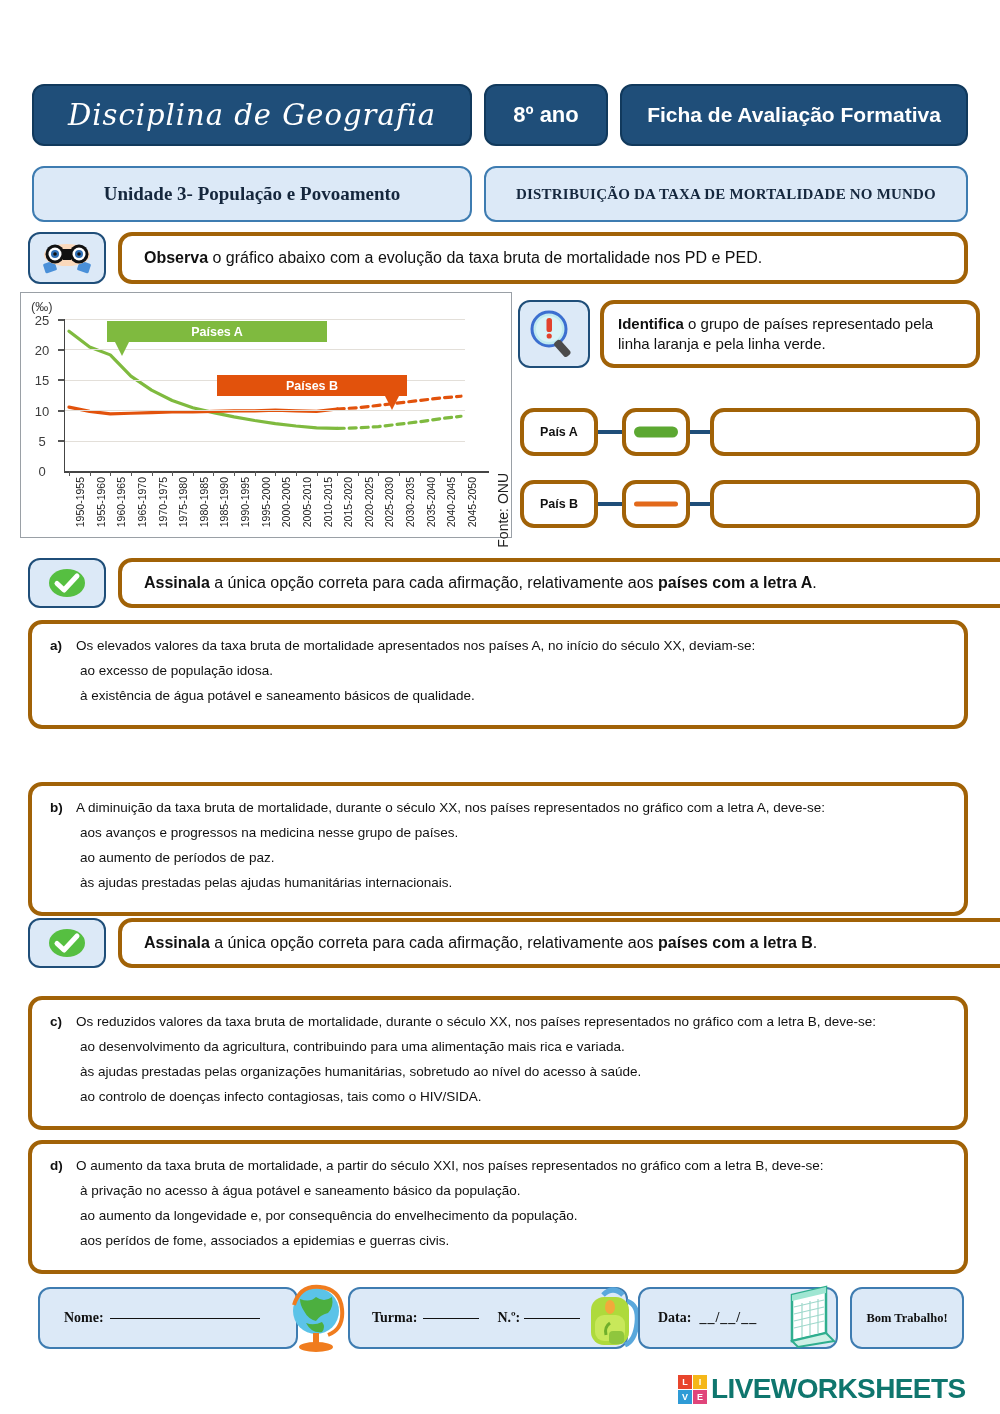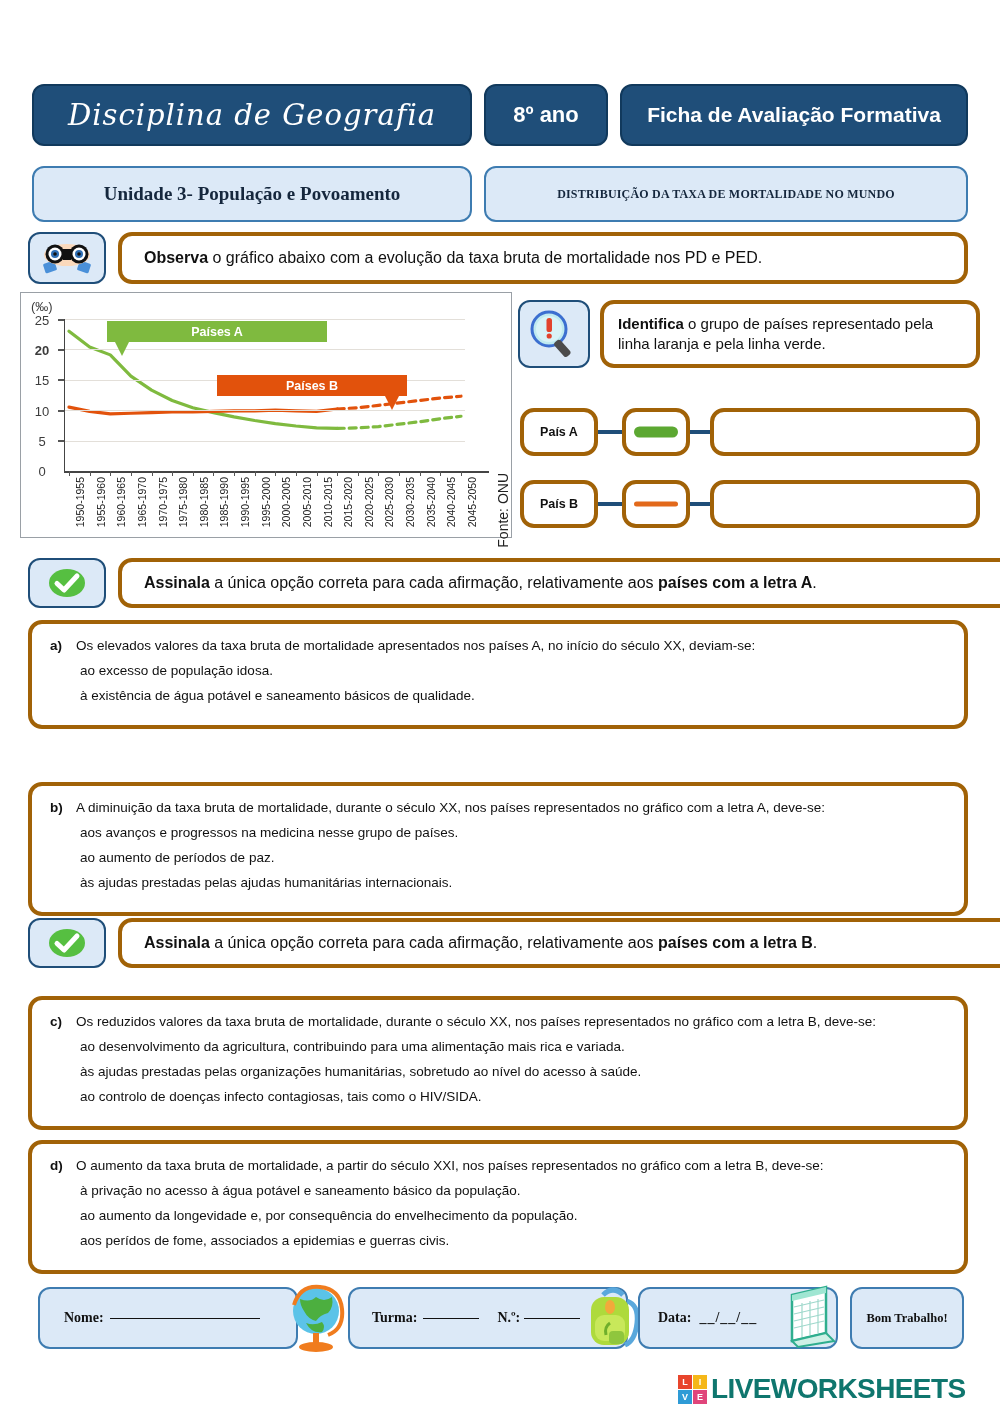--- a/index.html
+++ b/index.html
@@ -42,21 +42,21 @@
     position:absolute; height:56px;
     background:#DCE9F7;
     border:2px solid #3E7CB1;
     border-radius:12px;
     display:flex; align-items:center; justify-content:center;
     color:#15273d;
   }
   .sub-unit { left:0; width:440px; }
   .sub-unit span { font-size:19px; font-family:"Liberation Serif", serif; font-weight:600; }
   .sub-dist { left:452px; width:484px; }
-  .sub-dist span { font-size:12px; font-weight:bold; font-family:"Liberation Serif", serif; letter-spacing:0.2px; }
+  .sub-dist span { font-size:15px; font-weight:bold; font-family:"Liberation Serif", serif; letter-spacing:0.2px; }
 
   
   .panel {
     background:#ffffff;
     border:4px solid #a16207;
     border-radius:14px;
   }
   .icon-box {
     background:#DCE9F7;
     border:2px solid #1F4E79;
@@ -218,21 +218,21 @@
       <span><b>Observa</b><span> o gráfico abaixo com a evolução da taxa bruta de mortalidade nos PD e PED.</span></span>
     </div>
   </div>
 
   <div class="chart-card">
     <div class="chart-inner">
       <div class="y-unit">(‰)</div>
 
       <div class="ylabel" style="left:4px; top:16px;">25</div>
       <div class="ytickmark" style="left:33px; top:22px;"></div>
-      <div class="ylabel" style="left:4px; top:46px;font-weight:bold;">20</div>
+      <div class="ylabel" style="left:4px; top:46px;">20</div>
       <div class="ytickmark" style="left:33px; top:52px;"></div>
       <div class="ylabel" style="left:4px; top:76px;">15</div>
       <div class="ytickmark" style="left:33px; top:82px;"></div>
       <div class="ylabel" style="left:4px; top:107px;">10</div>
       <div class="ytickmark" style="left:33px; top:113px;"></div>
       <div class="ylabel" style="left:4px; top:137px;">5</div>
       <div class="ytickmark" style="left:33px; top:143px;"></div>
       <div class="ylabel" style="left:4px; top:167px;">0</div>
 
       <div class="axis-y"></div>

